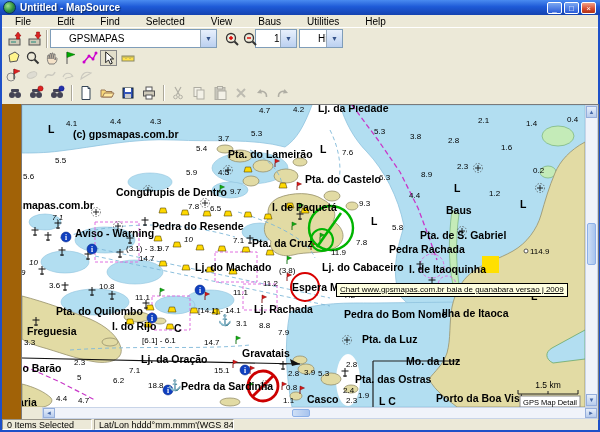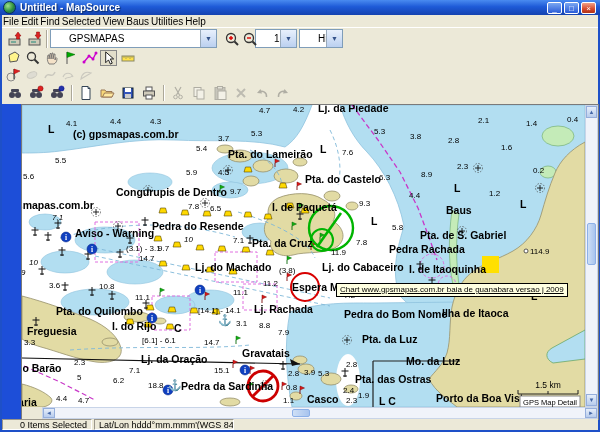--- a/index.html
+++ b/index.html
@@ -1,32 +1,32 @@
 <!DOCTYPE html>
 <html><head>
 <meta charset="utf-8">
 <style>
   html,body{margin:0;padding:0;background:#3A6EA5;font-family:"Liberation Sans",sans-serif;}
-  .win{position:relative;width:600px;height:432px;background:#1d4ed8;overflow:hidden;
+  .win{position:relative;width:600px;height:432px;background:#a16207;overflow:hidden;
        box-shadow:inset 2px 0 #1E50C8, inset -2px 0 #1E50C8, inset 0 -2px #1E50C8;}
   
   .tbar{position:absolute;left:0;top:0;width:600px;height:15px;
         background:linear-gradient(180deg,#4A8BF0 0%,#1E5AD7 45%,#1442B0 100%);
         color:#fff;display:flex;align-items:center;padding-left:3px;box-sizing:border-box;}
   .tico{width:11px;height:11px;border-radius:50%;margin-right:4px;
         background:radial-gradient(circle at 35% 35%,#9fe08a,#2d8f3c 55%,#144f86);border:1px solid #0a2d5a;}
   .ttext{font-size:10px;font-weight:bold;text-shadow:1px 1px 1px #0a2d6a;flex:1;}
   .tbtns{display:flex;gap:2px;margin-right:4px;}
   .tbtn{width:15px;height:12px;border:1px solid #fff;border-radius:2px;font-size:8px;line-height:11px;
         text-align:center;color:#fff;background:linear-gradient(#79a7f2,#2a5bd7);box-sizing:border-box;}
   .tbtn.close{background:linear-gradient(#f0a088,#d6492b 60%,#b03318);}
   
   .menubar{position:absolute;left:2px;top:15px;width:596px;height:12px;background:#ECE9D8;
            display:flex;align-items:center;font-size:10px;color:#000;}
-  .mitem{padding:0 1px;}
+  .mitem{padding:0 13px;}
   
   .row{position:absolute;left:2px;background:#ECE9D8;}
   .tb1{top:27px;width:596px;height:22px;border-top:1px solid #fff;}
   .combo{position:absolute;height:19px;background:#fff;border:1px solid #7F9DB9;box-sizing:border-box;
          font-size:10px;display:flex;align-items:center;}
   .combo .ctext{flex:1;padding-left:18px;white-space:nowrap;overflow:hidden;}
   .combo .carrow{width:15px;height:100%;background:linear-gradient(#E8F0FC,#BBD0F0);border-left:1px solid #9ab;
          font-size:7px;color:#35538a;text-align:center;line-height:17px;}
   .ibtn{position:absolute;width:18px;height:18px;display:flex;align-items:center;justify-content:center;}
   .ibtn.small{width:17px;height:16px;}
@@ -46,21 +46,21 @@
   .sbv{left:585px;top:105px;width:13px;height:302px;}
   .sbh{left:42px;top:407px;width:556px;height:12px;}
   .sgap{position:absolute;left:22px;top:407px;width:20px;height:12px;background:#ECE9D8;}
   .sarrow{position:absolute;background:linear-gradient(#E6EEFA,#B8CCEC);border:1px solid #95AEDC;color:#4467A8;
           font-size:6px;text-align:center;box-sizing:border-box;}
   .sthumb{position:absolute;background:linear-gradient(90deg,#CEDFF6,#A8C4EE);border:1px solid #8CB0E8;border-radius:2px;box-sizing:border-box;}
   
   .statusbar{position:absolute;left:2px;top:419px;width:596px;height:11px;background:#ECE9D8;font-size:9px;
              display:flex;align-items:center;color:#000;}
   .cell{height:11px;line-height:11px;border:1px solid;border-color:#9a968a #fff #fff #9a968a;padding:0 4px;
-        box-sizing:border-box;margin-right:2px;white-space:nowrap;overflow:hidden;text-align:right;}
+        box-sizing:border-box;margin-right:2px;white-space:nowrap;overflow:hidden;}
 </style>
 </head>
 <body>
 
 <div class="win">
 
   <div class="tbar">
     <div class="tico"></div>
     <div class="ttext">Untitled - MapSource</div>
     <div class="tbtns">

